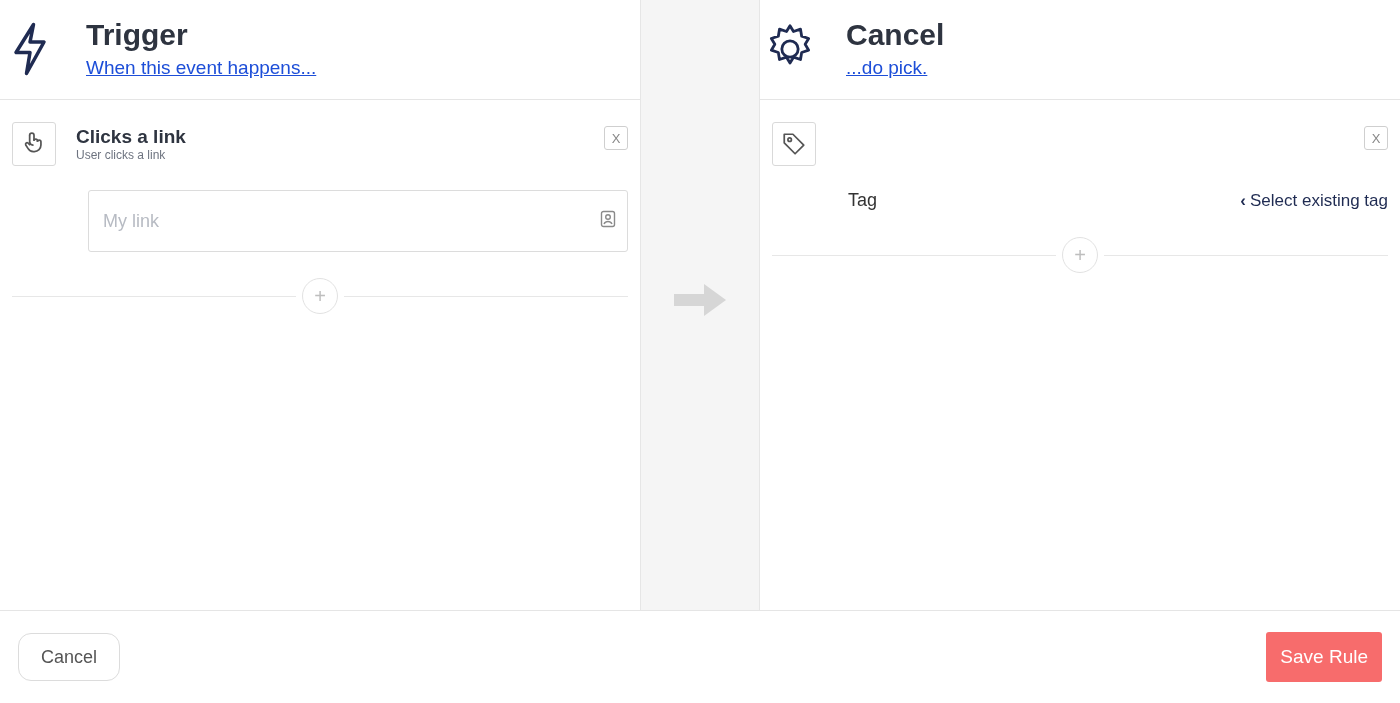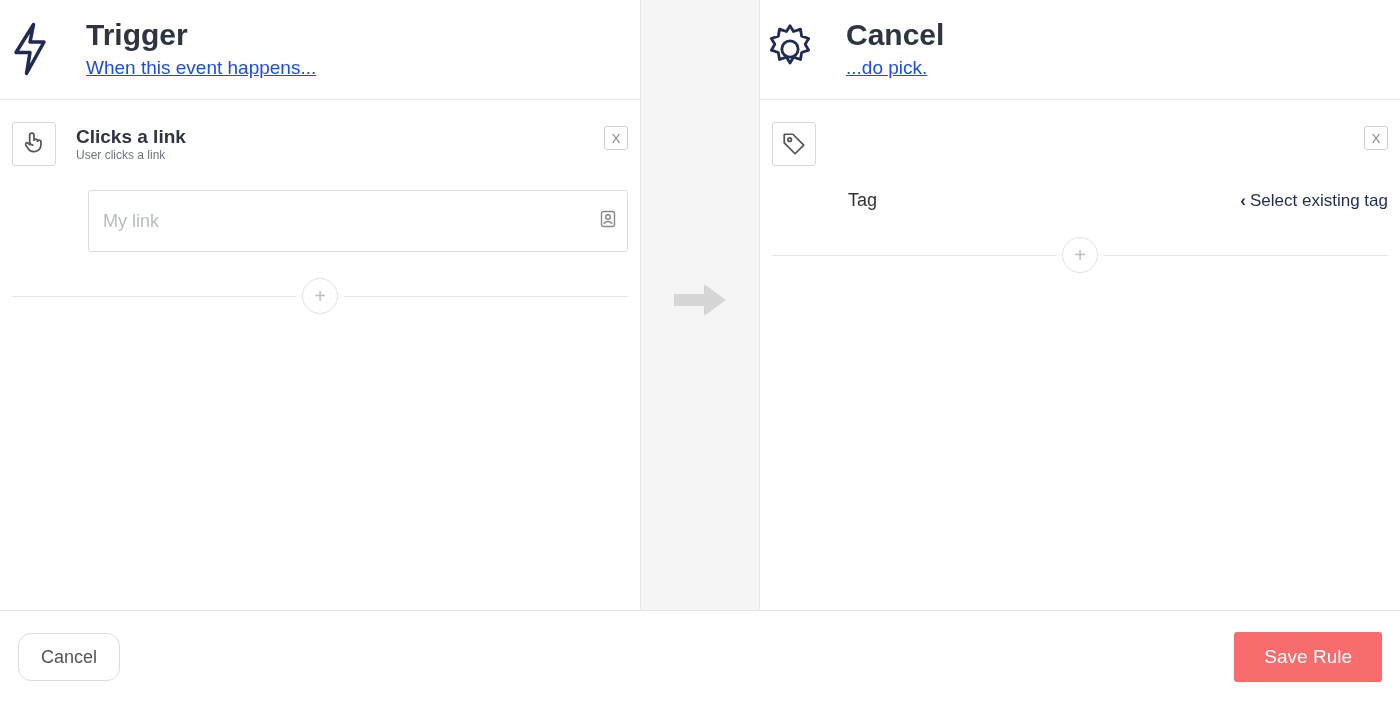--- a/index.html
+++ b/index.html
@@ -45,21 +45,21 @@
   .add-btn { width:36px; height:36px; border-radius:50%; border:1px solid #e2e2e2; background:#fff; color:#bebebe; font-size:20px; display:flex; align-items:center; justify-content:center; margin:0 6px; cursor:pointer; }
 
   
   .arrow { position:absolute; left:50%; top:302px; transform:translate(-50%,-50%); color:#d6d6d6; }
   .gap::before, .gap::after { content:""; position:absolute; top:0; bottom:0; width:1px; background:#e6e6e6; }
   .gap::before { left:0; } .gap::after { right:0; }
 
   
   .footer { position:absolute; left:0; right:0; bottom:0; height:93px; border-top:1px solid #e5e5e5; display:flex; align-items:center; justify-content:space-between; padding:0 18px; background:#fff; }
   .btn-cancel { height:48px; padding:0 22px; border:1px solid #dcdcdc; border-radius:13px; background:#fff; color:#555; font-size:18px; cursor:pointer; }
-  .btn-save { height:50px; padding:0 30px; border:none; border-radius:3px; background:#f76c6c; color:#fff; font-size:19px; cursor:pointer; }
+  .btn-save { height:50px; padding:0 14px; border:none; border-radius:3px; background:#f76c6c; color:#fff; font-size:19px; cursor:pointer; }
 
   .chev { font-weight:700; }
 </style>
 </head>
 <body>
 
 <div class="app">
   <div class="columns">
 
     <div class="col">

